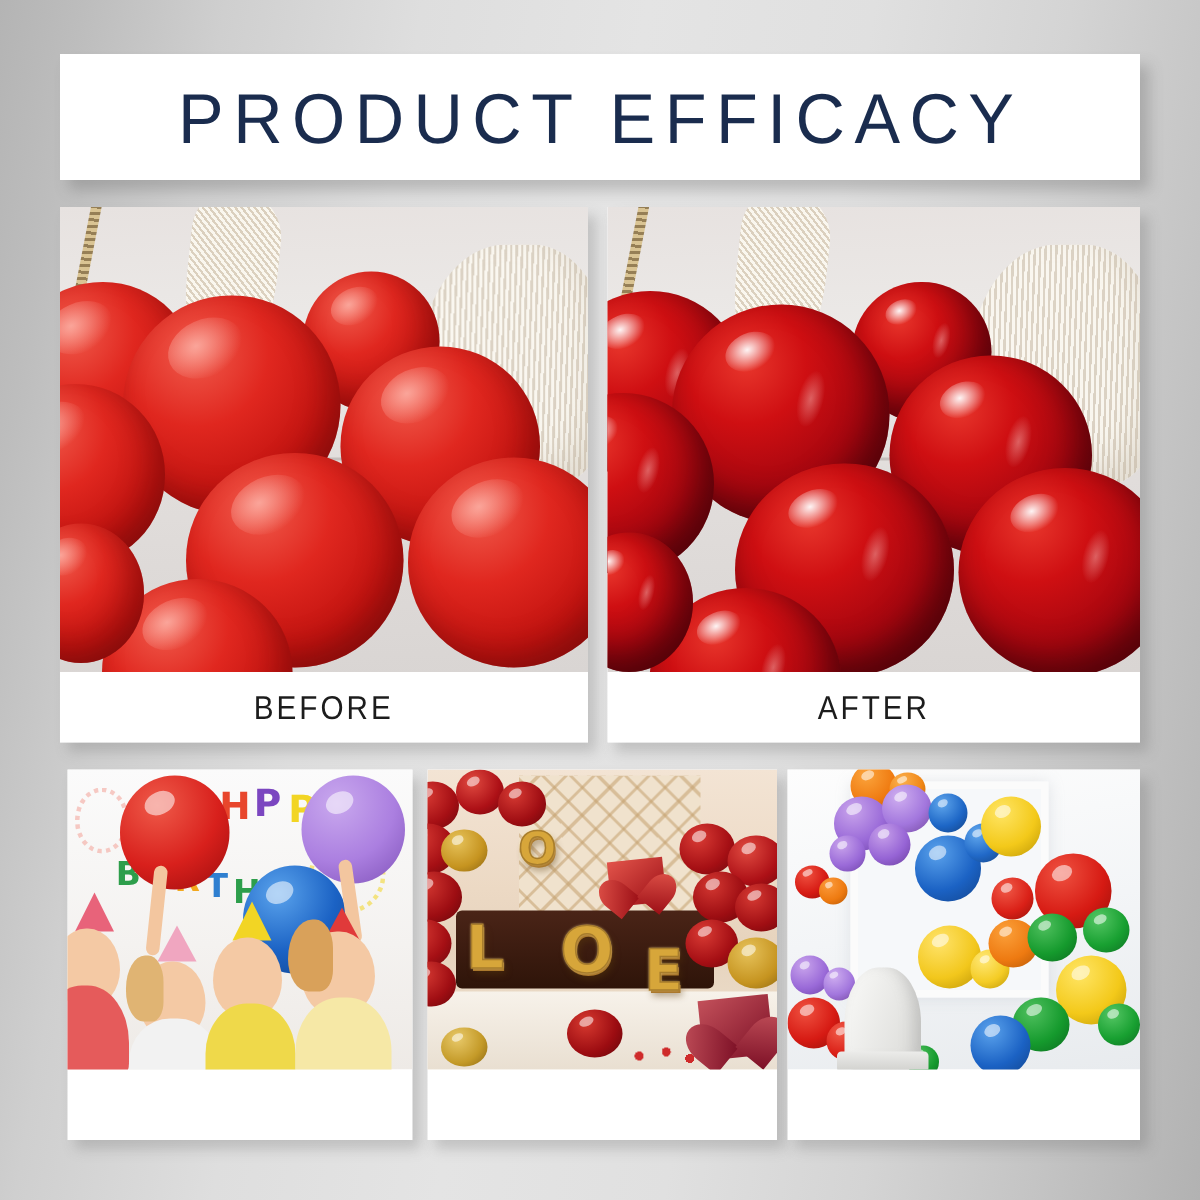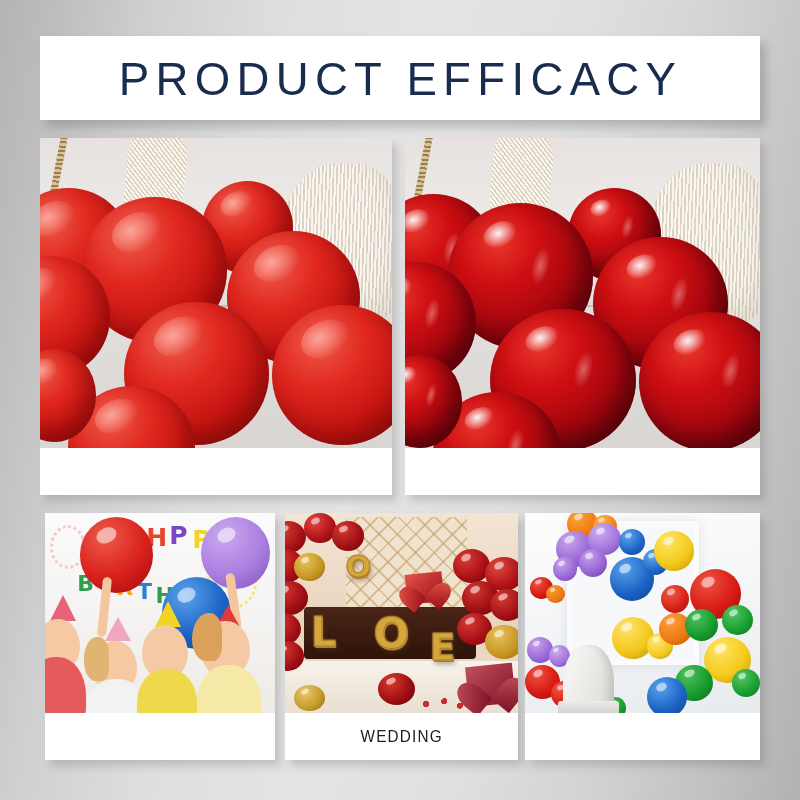--- a/index.html
+++ b/index.html
@@ -358,20 +358,23 @@
           <div class="gloss"></div>
         </div>
       <div class="balloon b-before" style="left:8%;top:80%;width:36%;height:40%;">
           <div class="gloss"></div>
         </div>
       <div class="balloon b-before" style="left:-8%;top:68%;width:24%;height:30%;">
           <div class="gloss"></div>
         </div>
     </div>
   </div>
+  <div class="panel-label">
+    <span>BEFORE</span>
+  </div>
 </div>
 
 <div class="panel row-top" id="panel-after">
   <div class="panel-photo">
     <div class="scene">
       <div class="pile-bg"></div>
       <div class="wall-edge"></div>
       <div class="gold-chain"></div>
       <div class="lace-ribbon"></div>
       <div class="knit-pillow"></div>
@@ -407,20 +410,23 @@
       <div class="balloon b-after" style="left:8%;top:82%;width:36%;height:40%;">
           <div class="gloss"></div>
           <div class="gloss2"></div>
         </div>
       <div class="balloon b-after" style="left:-8%;top:70%;width:24%;height:30%;">
           <div class="gloss"></div>
           <div class="gloss2"></div>
         </div>
     </div>
   </div>
+  <div class="panel-label">
+    <span>AFTER</span>
+  </div>
 </div>
 
 <div class="panel row-bot" id="panel-festival">
   <div class="panel-photo">
     <div class="scene">
       <div class="fest-bg"></div>
 
       <div class="fest-letter" style="left:44%;top:5%;color:#e8462c;">H</div>
       <div class="fest-letter" style="left:54%;top:4%;color:#7b46c0;">P</div>
       <div class="fest-letter" style="left:64%;top:6%;color:#f2d524;">P</div>
@@ -491,23 +497,20 @@
       <div class="gold-letter" style="left:62%;top:56%;font-size:38px;">E</div>
 
       <div class="heart" style="left:52%;top:30%;width:16%;height:15%;background:linear-gradient(145deg,#e2544a,#9c0f16);"></div>
       <div class="heart" style="left:78%;top:76%;width:20%;height:20%;background:linear-gradient(145deg,#c2505a,#7d1026);"></div>
 
       <div class="eb" style="left:40%;top:80%;width:16%;height:16%;background:radial-gradient(circle at 34% 28%,#d6392f,#9c0c11 60%,#62060a 100%);"></div>
       <div class="eb" style="left:4%;top:86%;width:13%;height:13%;background:radial-gradient(circle at 36% 28%,#e8c96a,#c49a28 60%,#8a6612 100%);"></div>
       <div style="position:absolute;left:55%;bottom:1%;width:28%;height:7%;background:radial-gradient(circle at 20% 50%,#cf2b2b 0 3px,transparent 3px),radial-gradient(circle at 48% 30%,#cf2b2b 0 3px,transparent 3px),radial-gradient(circle at 72% 62%,#cf2b2b 0 3px,transparent 3px);"></div>
     </div>
   </div>
-  <div class="panel-label">
-    <span>WEDDING</span>
-  </div>
 </div>
 
 <div class="panel row-bot" id="panel-exhibition">
   <div class="panel-photo">
     <div class="scene">
       <div class="exh-bg"></div>
       <div class="exh-frame"></div>
 
       <div class="eb" style="left:18%;top:-2%;width:13%;height:15%;background:radial-gradient(circle at 34% 26%,#fba43c,#ef7a10 60%,#b75605 100%);"></div>
       <div class="eb" style="left:29%;top:1%;width:10%;height:11%;background:radial-gradient(circle at 34% 26%,#fbb14f,#f08615 60%,#b85e06 100%);"></div>

